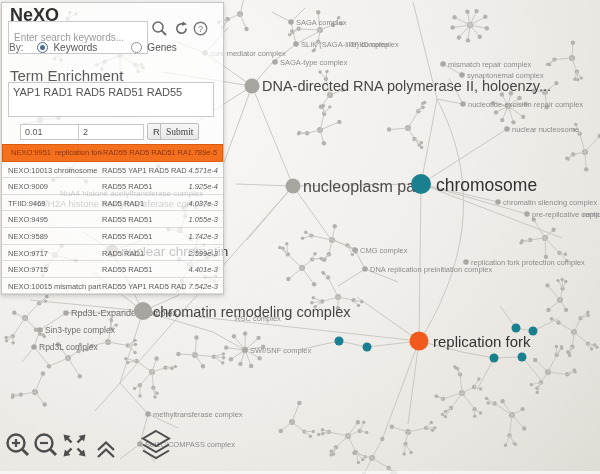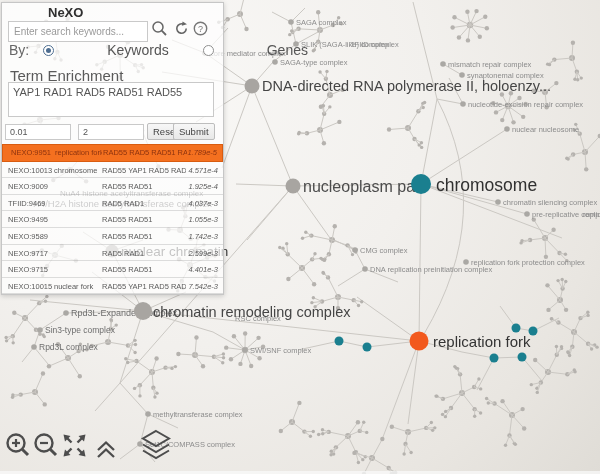--- a/index.html
+++ b/index.html
@@ -5,42 +5,42 @@
   html,body{margin:0;padding:0;}
   body{width:600px;height:474px;overflow:hidden;font-family:"Liberation Sans",sans-serif;}
   #stage{position:relative;width:600px;height:474px;overflow:hidden;
     background:radial-gradient(circle at 28% 18%, #f9f8f6 0%, #f2f0ed 45%, #e9e6e1 78%, #dfdcd6 100%);}
   #graph{position:absolute;left:0;top:0;z-index:1;}
   .edge{stroke:#cbc8c3;stroke-width:1;fill:none;}
 
   
   .panel{position:absolute;left:1px;top:2px;width:221px;height:291px;z-index:10;
     background:rgba(255,255,255,0.70);border:1px solid #c6c6c6;box-shadow:0 1px 5px rgba(0,0,0,0.18);}
-  .panel-title{position:absolute;left:8px;top:2px;font-size:13px;font-weight:bold;color:#2f2f2f;margin-left:38px;}
+  .panel-title{position:absolute;left:8px;top:2px;font-size:18px;font-weight:bold;color:#2f2f2f;}
   .search-input{position:absolute;left:6px;top:18px;width:128px;height:13px;border:1px solid #c9c9c9;
-    font-size:10px;padding:3px 5px;color:#444;background:#fff;outline:none;}
+    font-size:10px;padding:9px 5px;color:#444;background:#fff;outline:none;}
   .search-input::placeholder{color:#9a9a9a;}
   .icon-btn{position:absolute;top:16px;width:19px;height:19px;border:none;background:transparent;padding:0;cursor:pointer;}
   .icon-search{left:148px;} .icon-refresh{left:170px;} .icon-help{left:189px;}
-  .by-row{position:absolute;left:7px;top:39px;font-size:14px;color:#666;display:flex;}
+  .by-row{position:absolute;left:7px;top:39px;font-size:10px;color:#666;display:flex;}
   .radio{display:inline-block;width:9px;height:9px;border:1px solid #8f8f8f;border-radius:50%;background:#fff;
     margin-right:5px;position:relative;cursor:pointer;}
   .radio.sel{border-color:#4d6d90;}
   .radio.sel::after{content:"";position:absolute;left:2px;top:2px;width:5px;height:5px;border-radius:50%;background:#4d6d90;}
-  .by-item{display:flex;align-items:center;margin-left:14px;color:#555;gap:48px;}
+  .by-item{display:flex;align-items:center;margin-left:14px;color:#555;}
   .by-item.second{margin-left:34px;}
   .sec-title{position:absolute;left:8px;top:64px;font-size:15px;color:#5a5a5a;}
   .query-area{position:absolute;left:6px;top:79px;width:196px;height:27px;border:1px solid #c9c9c9;background:#fff;
     font-family:"Liberation Sans",sans-serif;font-size:11px;color:#555;padding:3px 4px;resize:none;outline:none;}
   .num-input{position:absolute;top:121px;height:12px;width:56px;border:1px solid #c9c9c9;background:#fff;
     font-size:9px;color:#555;padding:1px 4px;outline:none;}
-  .num-p{left:3px;} .num-n{left:76px;}
+  .num-p{left:18px;} .num-n{left:76px;}
   .mini-btn{position:absolute;top:120px;height:17px;border:1px solid #bdbdbd;background:linear-gradient(#f7f7f7,#e8e8e8);
     font-size:9.5px;color:#444;border-radius:2px;padding:0 5px;cursor:pointer;font-family:"Liberation Sans",sans-serif;}
-  .btn-reset{left:145px;} .btn-submit{left:171px;}
+  .btn-reset{left:145px;} .btn-submit{left:158px;font-family:Liberation Serif, serif;}
   .results{position:absolute;left:0;top:141px;width:221px;}
   .rrow{position:relative;height:15.6px;border-bottom:1px solid rgba(110,110,110,0.22);font-size:7.5px;color:#5a5a5a;cursor:pointer;}
   .rrow span{position:absolute;top:4px;white-space:nowrap;overflow:hidden;}
   .c-id{left:6px;width:44px;} .c-term{left:52px;width:47px;} .c-genes{left:100px;width:84px;} .c-p{right:5px;text-align:right;font-style:italic;}
   .rrow.hl{background:#f4701f;border:1px solid #d95c10;color:#8d330f;}
   .rrow.hl span{top:3px;text-align:center;}
 
   
   .toolbar{position:absolute;left:0;top:0;width:600px;height:474px;z-index:10;pointer-events:none;}
   .tool{position:absolute;background:transparent;border:none;padding:0;cursor:pointer;pointer-events:auto;}
@@ -1001,21 +1001,21 @@
         <span class="c-p">2.599e-3</span>
       </div>
       <div class="rrow">
         <span class="c-id">NEXO:9715</span>
         <span class="c-term"></span>
         <span class="c-genes">RAD55 RAD51</span>
         <span class="c-p">4.401e-3</span>
       </div>
       <div class="rrow">
         <span class="c-id">NEXO:10015</span>
-        <span class="c-term">nuclear fork</span>
+        <span class="c-term">mismatch part</span>
         <span class="c-genes">RAD55 YAP1 RAD5 RAD51 RAD1</span>
         <span class="c-p">7.542e-3</span>
       </div>
     </div>
   </div>
 
   <div class="toolbar">
     <button class="tool t-zoomin">
       <svg width="28" height="28" viewBox="0 0 28 28">
         <circle cx="12" cy="12" r="8.5" fill="none" stroke="#4d4d4d" stroke-width="2.4"></circle>

